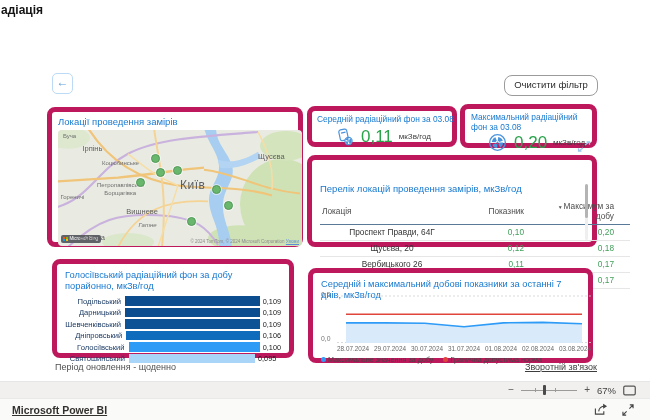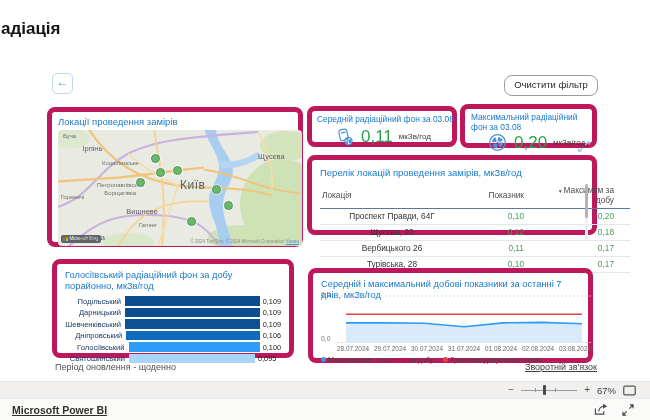--- a/index.html
+++ b/index.html
@@ -1,19 +1,19 @@
 <!DOCTYPE html>
 <html><head>
 <meta charset="utf-8">
 <style>
   html,body{margin:0;padding:0;background:#fff;}
   #app{position:relative;width:650px;height:420px;background:#fff;overflow:hidden;
        font-family:"Liberation Sans",sans-serif;color:#222;}
   .abs{position:absolute;}
-  .page-title{left:1px;top:19px;font-size:17px;font-weight:bold;color:#141414;}
+  .page-title{left:1px;top:3px;font-size:12px;font-weight:bold;color:#141414;}
   .back-btn{left:52px;top:73px;width:19px;height:19px;border:1px solid #bcdaf6;border-radius:5px;
             background:#fff;color:#5b9bd5;font-size:12px;line-height:17px;text-align:center;cursor:pointer;}
   .clear-btn{left:504px;top:75px;width:92px;height:19px;border:1px solid #9b9b9b;border-radius:8px;
              background:#fff;font-size:9.5px;color:#2a2a2a;text-align:center;line-height:18px;cursor:pointer;}
   .card{position:absolute;background:#fff;border:5px solid #be185d;border-radius:8px;box-sizing:border-box;}
   .card-title{color:#1779d0;font-size:9.5px;line-height:1.15;}
   
   .map-card{left:47px;top:107px;width:256px;height:140px;padding:5px 6px;}
   .map-canvas{position:absolute;left:6px;top:18px;width:244px;height:116px;border-radius:4px;overflow:hidden;}
   .map-canvas svg{position:absolute;left:0;top:0;}
@@ -33,21 +33,21 @@
   .kpi-avg{left:307px;top:106px;width:150px;height:41px;padding:4px 5px;}
   .kpi-max{left:460px;top:104px;width:137px;height:44px;padding:4px 6px;}
   .kpi-title{color:#1779d0;font-size:8.4px;line-height:1.15;white-space:nowrap;}
   .kpi-max .kpi-title{white-space:normal;}
   .kpi-row{display:flex;align-items:center;gap:6px;margin-top:2px;}
   .kpi-avg .kpi-row{padding-left:18px;}
   .kpi-max .kpi-row{padding-left:16px;margin-top:0px;}
   .kpi-value{font-size:17px;color:#2aa34b;}
   .kpi-unit{font-size:8px;color:#3c3c3c;}
   
-  .table-card{left:307px;top:155px;width:290px;height:80px;padding:8px 8px;}
+  .table-card{left:307px;top:155px;width:290px;height:92px;padding:24px 8px;}
   table{border-collapse:collapse;width:270px;margin-top:3px;table-layout:fixed;}
   th{font-size:8.3px;font-weight:normal;color:#4d4d4d;text-align:left;padding:3px 2px 3px 2px;
      border-bottom:1px solid #5c7florida;}
   thead tr{border-bottom:1px solid #587998;}
   th.num,td.num{text-align:right;padding-right:16px;}
   td{font-size:8.3px;color:#333;padding:2.5px 2px;border-bottom:1px solid #e6e6e6;text-align:center;}
   td.green{color:#43a05c;}
   .sort-ic{font-size:5px;color:#555;margin-right:1px;}
   .tbl-scroll{right:4px;top:24px;width:3px;height:56px;background:#efefef;border-radius:2px;}
   .tbl-thumb{position:absolute;top:0;left:0;width:3px;height:34px;background:#b4b4b4;border-radius:2px;}

